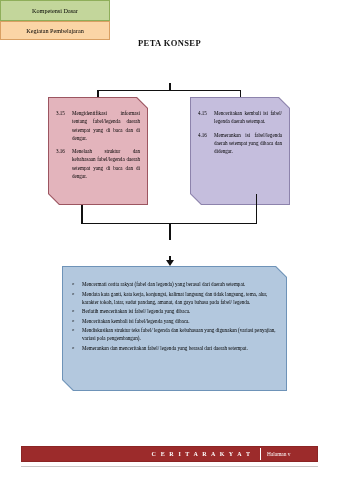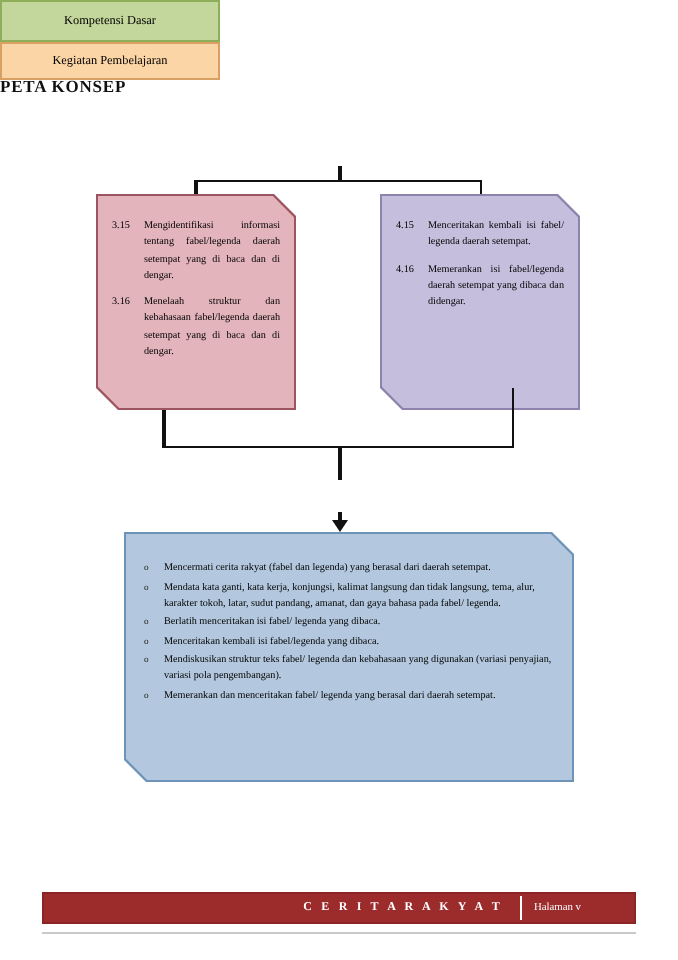--- a/index.html
+++ b/index.html
@@ -21,21 +21,21 @@
     height: 480px;
     background: #ffffff;
   }
 
   
   .title {
     position: absolute;
     left: 0;
     top: 38px;
     width: 339px;
-    text-align: left;
+    text-align: center;
     font-size: 8.5px;
     font-weight: bold;
     letter-spacing: 0.4px;
     color: #111111;
   }
 
   
   .kd-box {
     left: 116px;
     top: 64px;

